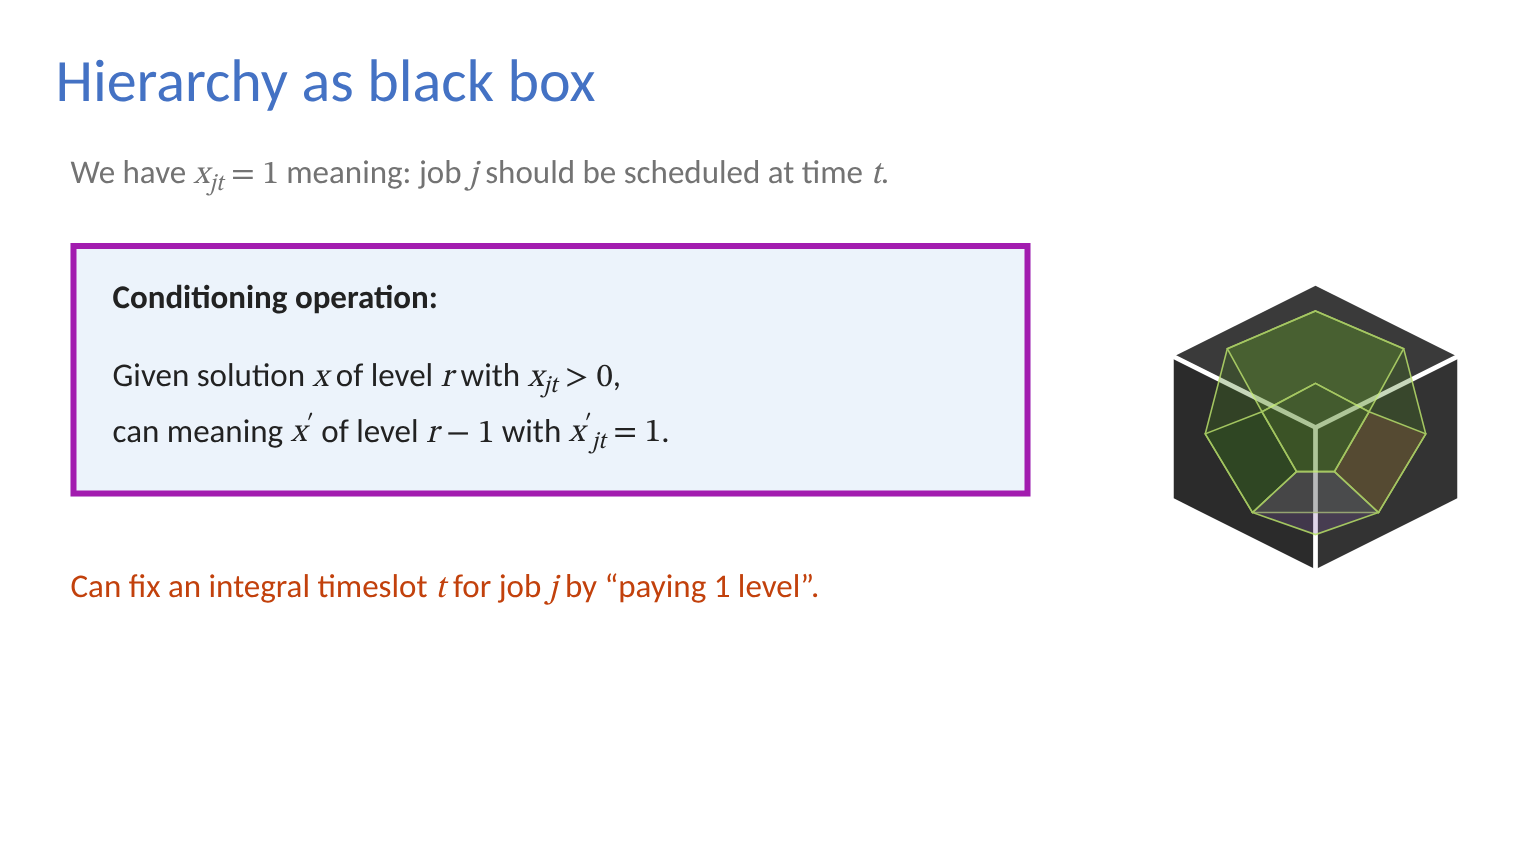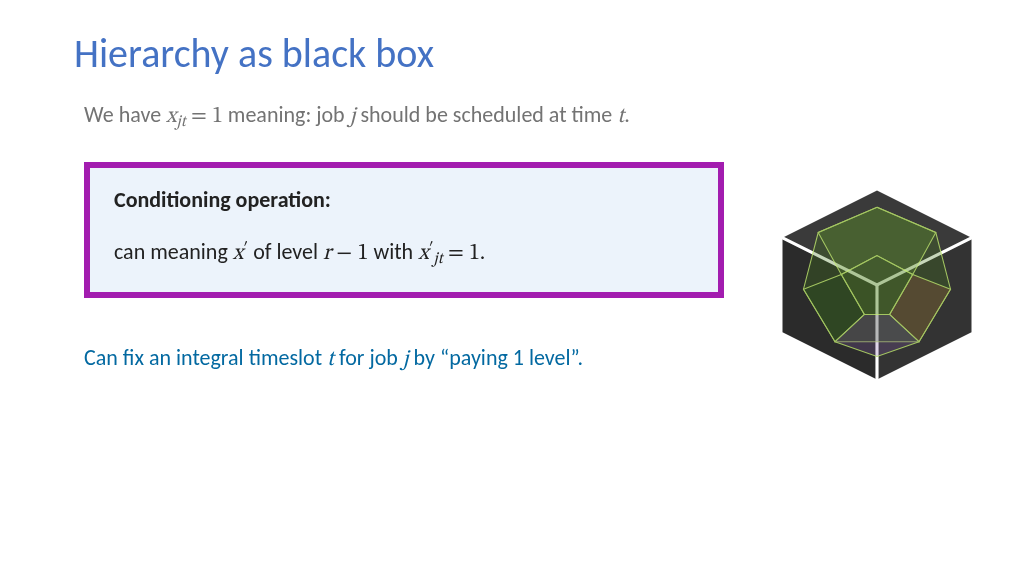--- a/index.html
+++ b/index.html
@@ -9,57 +9,57 @@
     height: 576px;
     background: #ffffff;
     font-family: "Calibri", "Segoe UI", Arial, sans-serif;
     overflow: hidden;
   }
   .slide {
     position: relative;
     width: 1024px;
     height: 576px;
     box-sizing: border-box;
-    padding: 32px 48px 32px 74px;
+    padding: 32px 48px 32px 37px;
   }
   .title {
     font-size: 40px;
     color: #4472C4;
     font-weight: 400;
     margin: 0 0 24px 0;
     line-height: 1.1;
   }
   .body-line {
     font-size: 22px;
     color: #737373;
     margin: 0 0 28px 10px;
     line-height: 1.4;
   }
   .callout-box {
     background: #ecf3fb;
-    border: 6px solid #a21caf;
+    border: 4px solid #a21caf;
     padding: 18px 24px 20px 24px;
     margin: 0 0 0 10px;
     width: 640px;
     box-sizing: border-box;
   }
   .box-title {
     font-weight: bold;
     font-size: 22px;
     color: #222;
     margin-bottom: 22px;
   }
   .box-line {
     font-size: 22px;
     color: #222;
     line-height: 1.55;
   }
   .footer-line {
     font-size: 22px;
-    color: #0369a1;
+    color: #c2410c;
     margin: 46px 0 0 10px;
   }
   
   .math {
     font-family: "Cambria Math", "STIX Two Math", "Times New Roman", serif;
     font-style: italic;
   }
   .math .rm { font-style: normal; }
   .sub {
     font-size: 0.72em;
@@ -86,20 +86,23 @@
 
   <h1 class="title">Hierarchy as black box</h1>
 
   <p class="body-line">
     <span>We have </span><span class="math"><span>x</span><span class="sub">jt</span><span class="rm"> = 1</span></span><span> meaning: job </span><span class="math">j</span><span> should be scheduled at time </span><span class="math">t</span><span>.</span>
   </p>
 
   <div class="callout-box">
     <div class="box-title">Conditioning operation:</div>
     <div class="box-line">
+      <span>Given solution </span><span class="math">x</span><span> of level </span><span class="math">r</span><span> with </span><span class="math"><span>x</span><span class="sub">jt</span><span class="rm"> &gt; 0</span></span><span>,</span>
+    </div>
+    <div class="box-line">
       <span>can meaning </span><span class="math"><span>x</span><span class="sup">′</span></span><span> of level </span><span class="math"><span>r</span><span class="rm"> − 1</span></span><span> with </span><span class="math"><span>x</span><span class="sup">′</span><span class="sub">jt</span><span class="rm"> = 1</span></span><span>.</span>
     </div>
   </div>
 
   <p class="footer-line">
     <span>Can fix an integral timeslot </span><span class="math">t</span><span> for job </span><span class="math">j</span><span> by “paying 1 level”.</span>
   </p>
 
   <svg class="graphic" viewBox="0 0 200 200">
 

